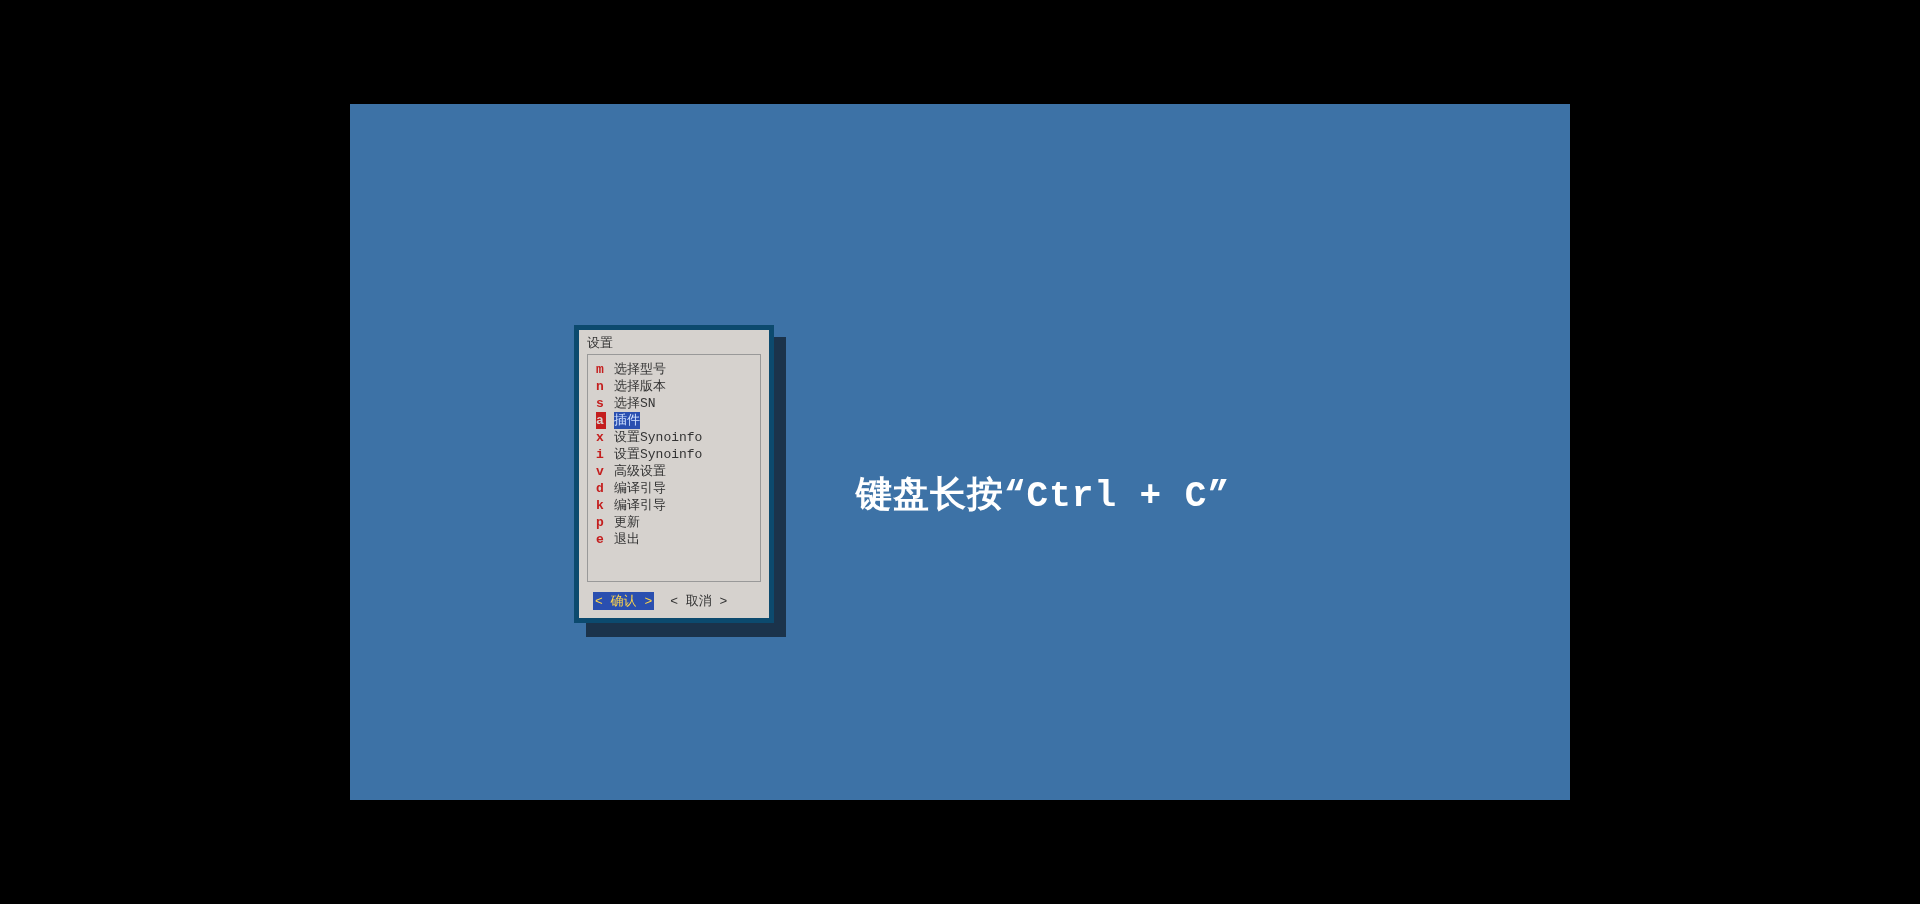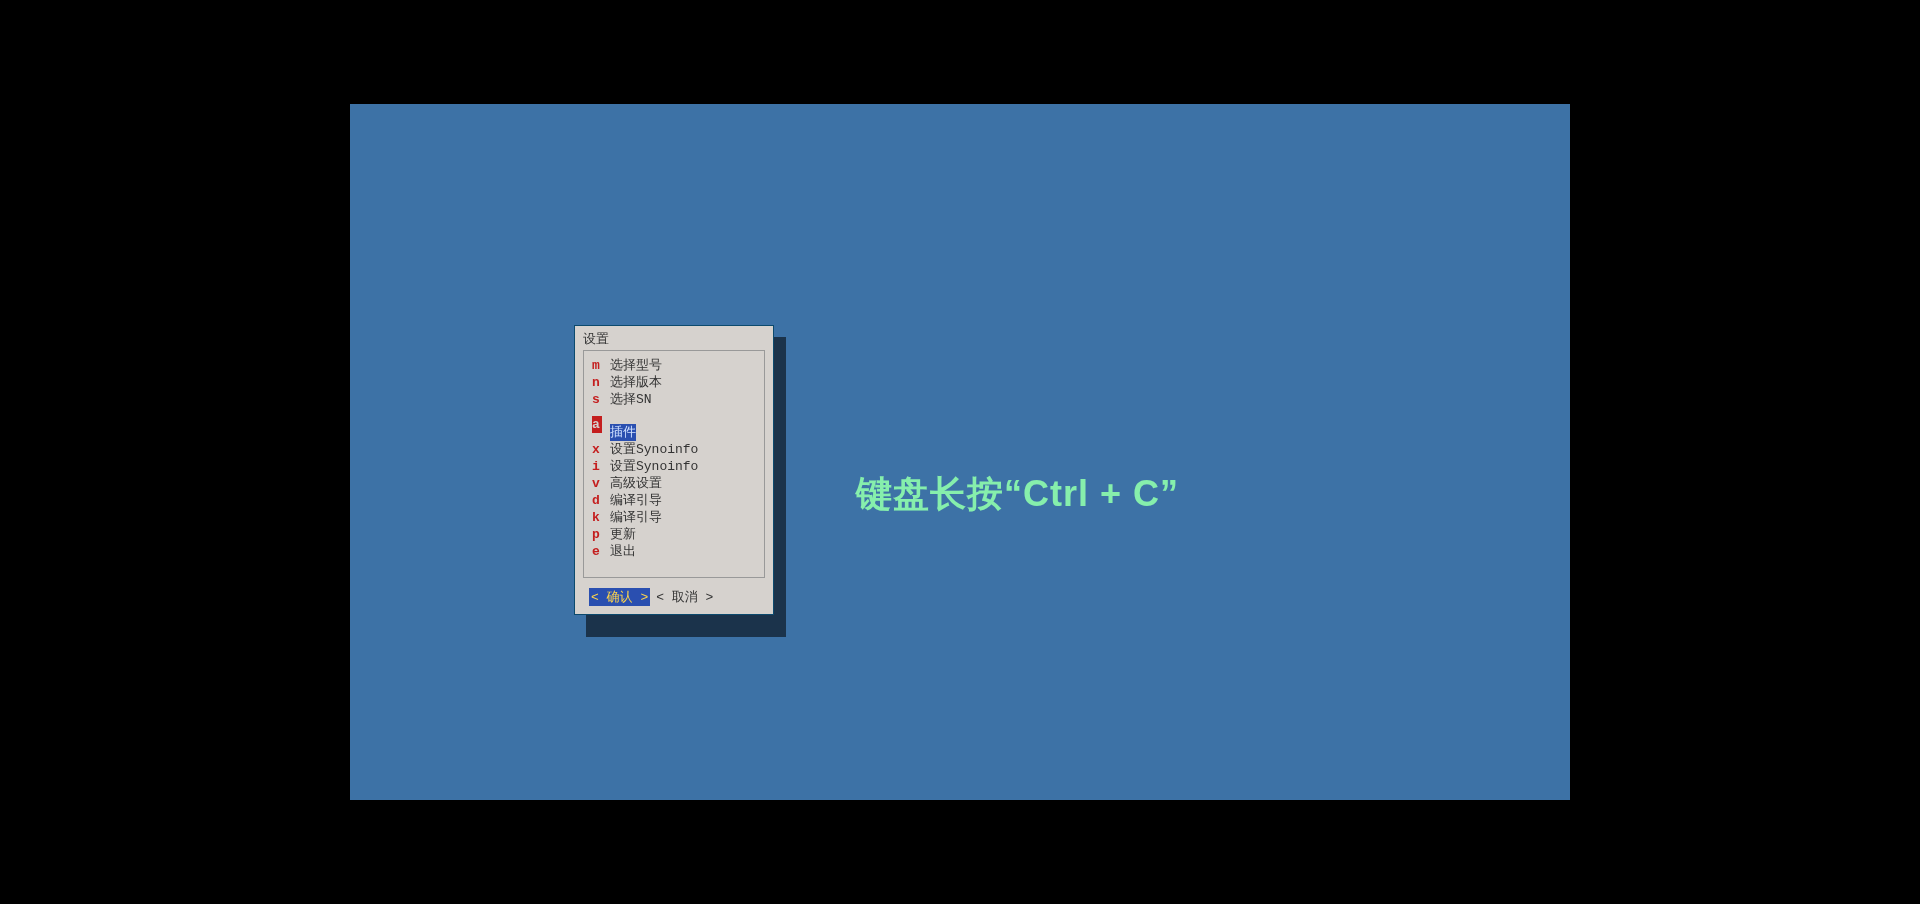--- a/index.html
+++ b/index.html
@@ -26,21 +26,21 @@
   height: 300px;
   background: rgba(0,0,0,0.55);
 }
 .dialog {
   position: absolute;
   left: 224px;
   top: 221px;
   width: 200px;
   background: #d6d2ce;
   font-family: "Courier New", monospace;
-  border: 1px solid #0c4a6e;
+  border: 5px solid #0c4a6e;
 }
 .dialog-title {
   padding: 4px 8px 2px 8px;
   font-size: 13px;
   color: #333;
   font-family: "SimSun","Songti SC",serif;
 }
 .menu-frame {
   margin: 0 8px 6px 8px;
   border: 1px solid #999;
@@ -66,48 +66,47 @@
   font-family: Liberation Mono, monospace;
   white-space: nowrap;
 }
 .menu-item.selected .menu-key {
   background: #c41e1e;
   color: #d6d2ce;
 }
 .menu-item.selected .menu-label {
   background: #2a4fb0;
   color: #cfe0ff;
-  margin-top: 16px;
 }
 .button-row {
   display: flex;
-  gap: 4px;
+  gap: 14px;
   padding: 4px 14px 8px 14px;
   font-size: 13px;
   font-family: "SimSun","Songti SC","Courier New",monospace;
 }
 .btn {
   padding: 0 2px;
 }
 .btn.ok {
   background: #2a4fb0;
   color: #ffd54a;
 }
 .btn.cancel {
   color: #333;
   text-align: center;
 }
 .hint-text {
   position: absolute;
   left: 506px;
   top: 366px;
-  color: #86efac;
+  color: #ffffff;
   font-size: 36px;
   font-weight: 800;
-  font-family: Liberation Sans, sans-serif;
+  font-family: Liberation Mono, monospace;
   letter-spacing: 1px;
   white-space: nowrap;
 }
 </style>
 </head>
 <body>
 
 <div class="slide">
   <div class="dialog-shadow"></div>
 

